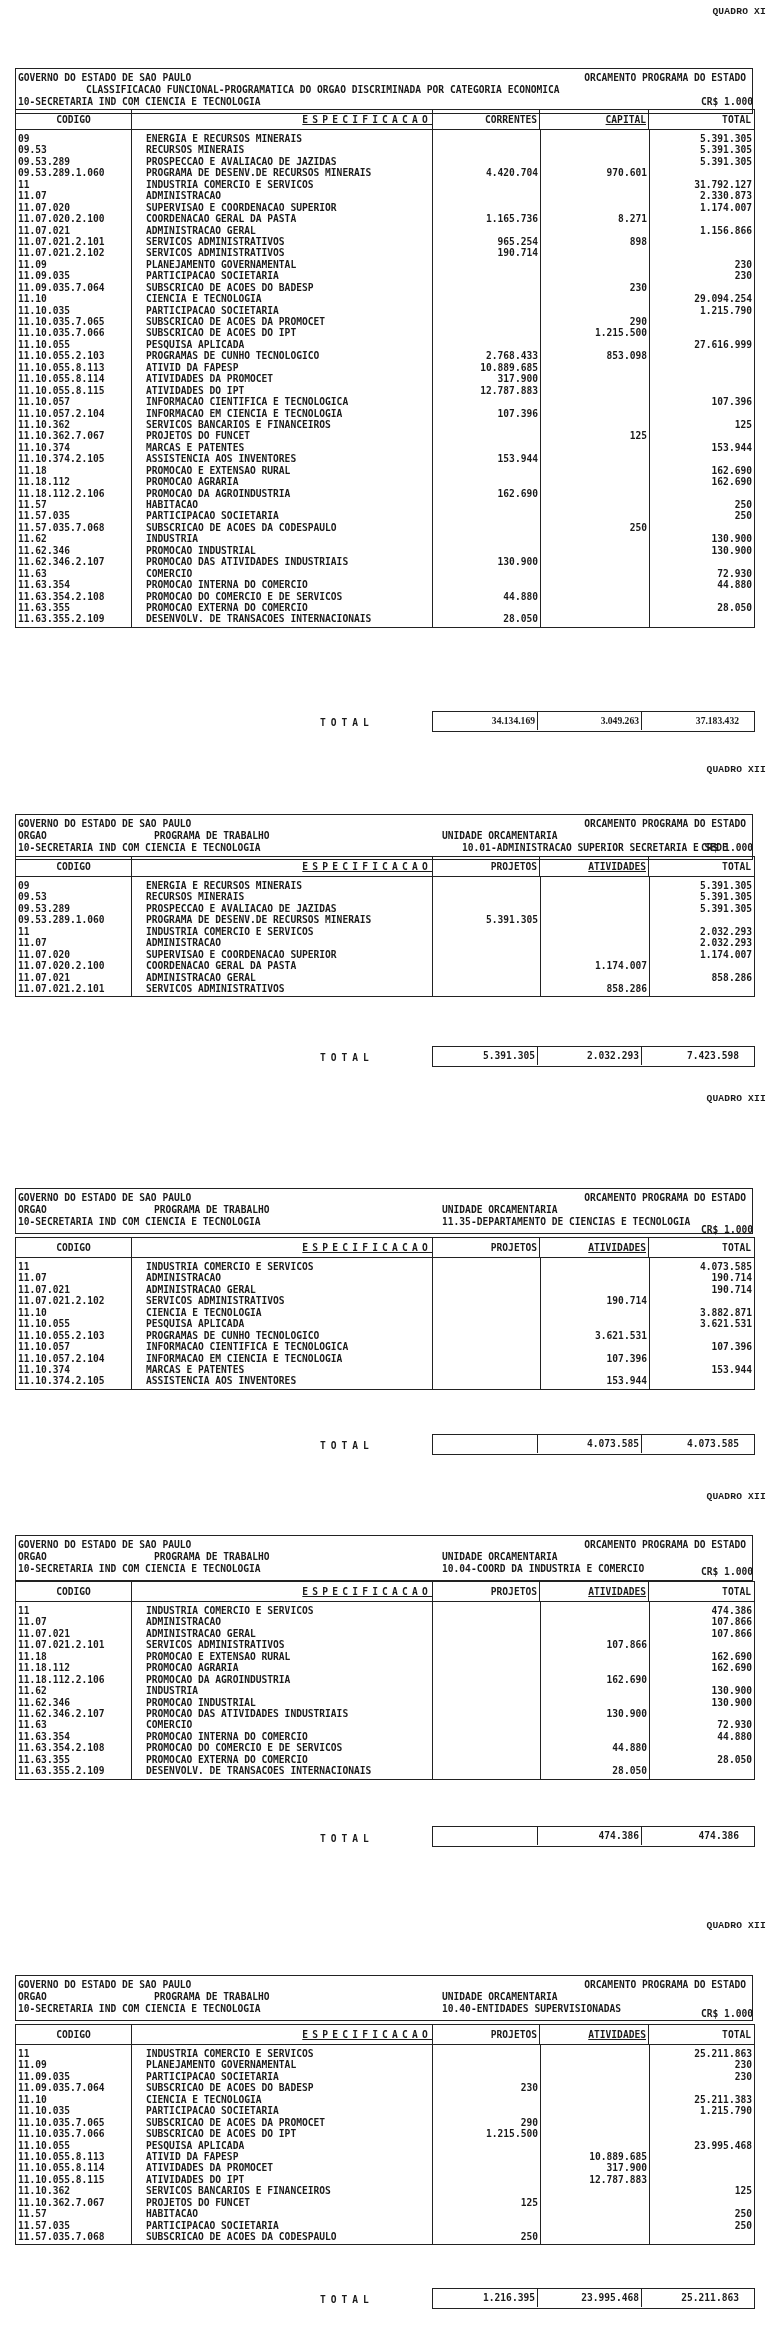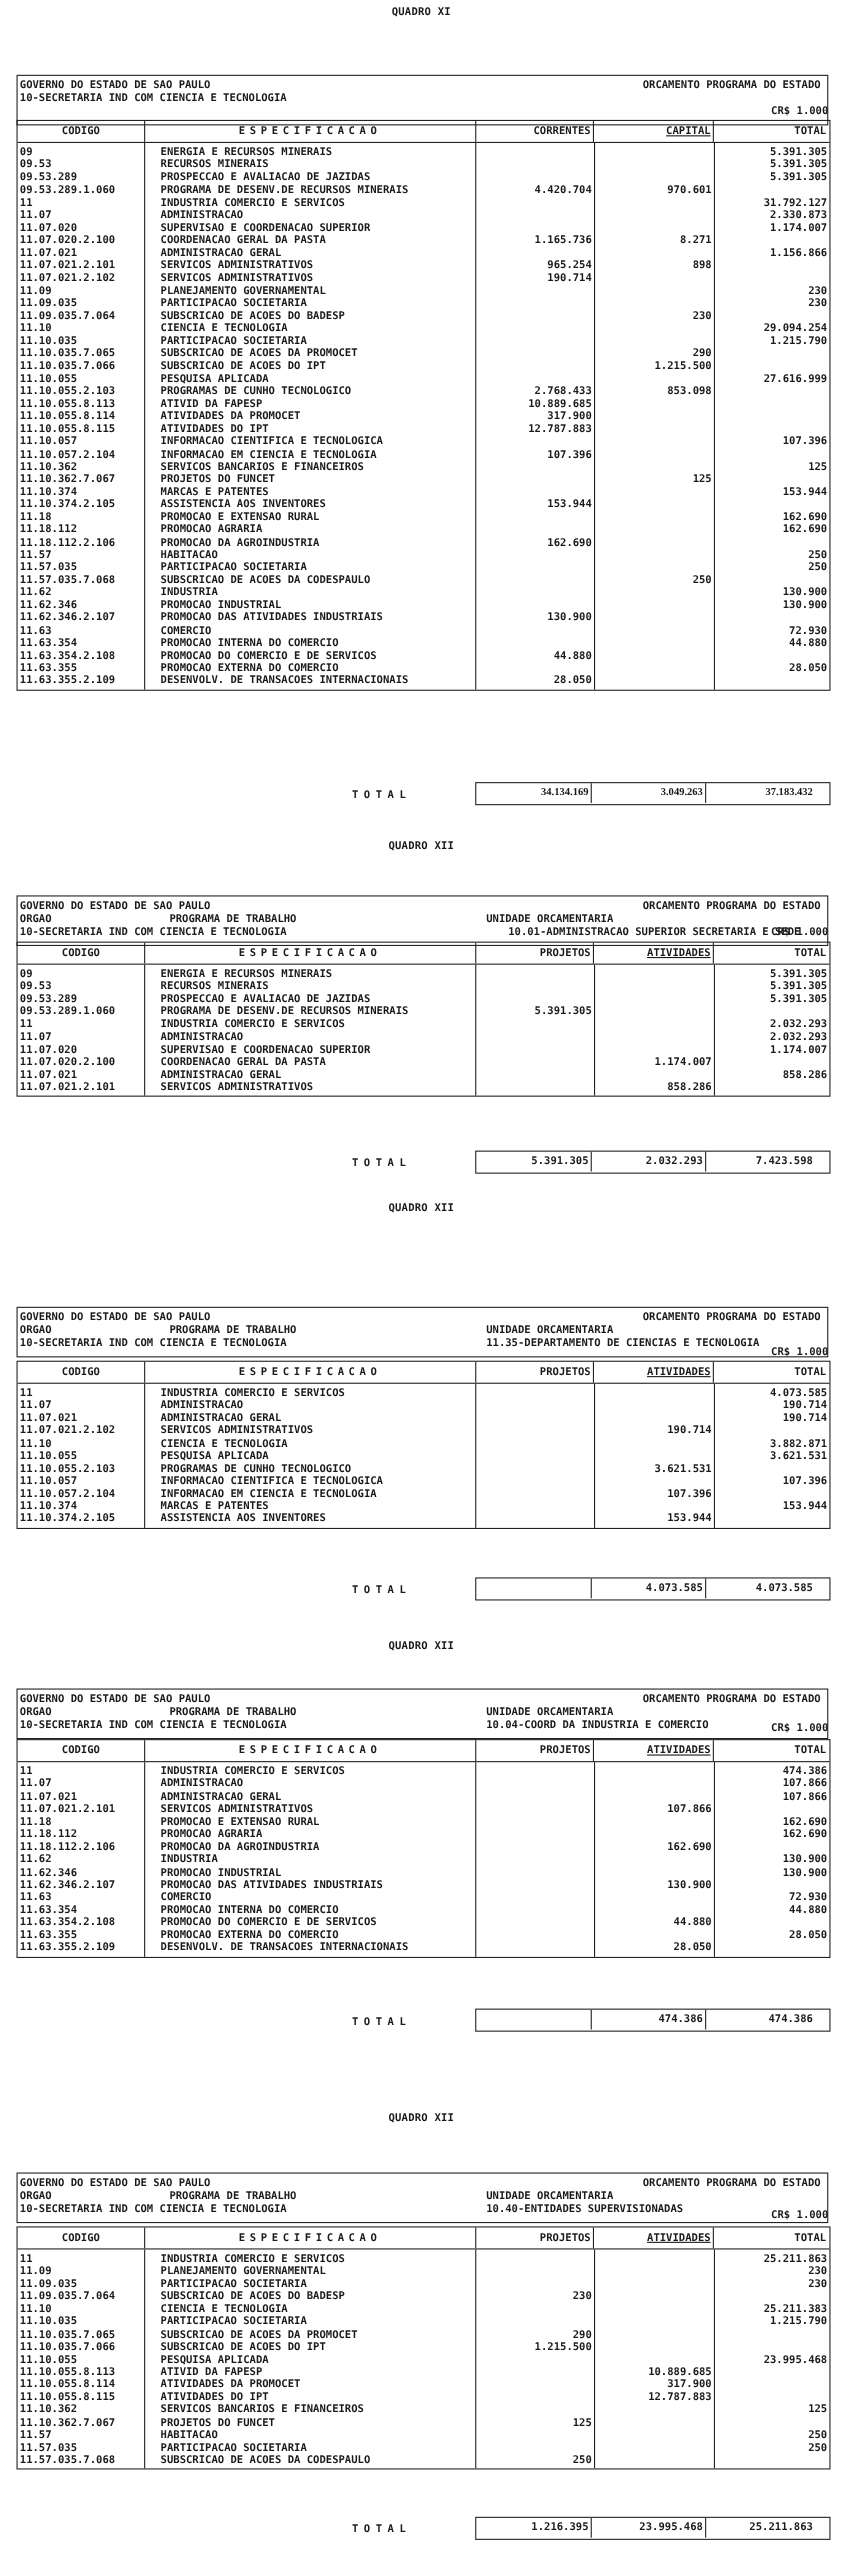--- a/index.html
+++ b/index.html
@@ -2,35 +2,35 @@
 <html><head>
 <meta charset="utf-8">
 <style>
   html, body { margin: 0; padding: 0; background: #ffffff; }
   body {
     width: 766px; height: 2328px; position: relative; overflow: hidden;
     font-family: "DejaVu Sans Mono", "Liberation Mono", monospace;
     font-size: 9.6px; color: #1a1a1a; font-weight: bold;
   }
   .section { position: absolute; left: 0; width: 766px; }
-  .quadro-title { position: absolute; left: 0; width: 766px; text-align: center; font-size: 9.6px; letter-spacing: 0.2px; }
+  .quadro-title { position: absolute; left: 0; width: 766px; text-align: right; font-size: 9.6px; letter-spacing: 0.2px; font-family: Liberation Mono, monospace; }
   .head-box {
     position: absolute; left: 15px; width: 738px; border: 1.5px solid #222;
     box-sizing: border-box; padding: 3px 2px 2px 2px; line-height: 12px; margin-top: 24px;
   }
   .head-line { position: relative; height: 12px; white-space: nowrap; }
   .head-line span { position: absolute; top: 0; }
   .cr { position: absolute; right: 13px; font-size: 9.6px; }
   .tbl {
     position: absolute; left: 15px; width: 740px; border: 1.5px solid #222; box-sizing: border-box;
   }
   .thead { position: relative; height: 19px; border-bottom: 1.5px solid #222; }
   .thead div { position: absolute; top: 0; height: 19px; line-height: 19px; }
   .th-codigo { left: 0; width: 115px; text-align: center; border-right: 1.5px solid #222; }
-  .th-spec { left: 116px; width: 300px; text-align: center; letter-spacing: 4.2px; border-right: 1.5px solid #222; }
+  .th-spec { left: 116px; width: 300px; text-align: right; letter-spacing: 4.2px; border-right: 1.5px solid #222; text-decoration: underline; }
   .th-c1 { left: 417px; width: 107px; text-align: right; padding-right: 2px; box-sizing: border-box; border-right: 1.5px solid #222; }
   .th-c2 { left: 525px; width: 108px; text-align: right; padding-right: 2px; box-sizing: border-box; border-right: 1.5px solid #222; text-decoration: underline; }
   .th-c3 { left: 634px; width: 103px; text-align: right; padding-right: 2px; box-sizing: border-box; }
   .tbody { position: relative; padding: 3px 0 2px 0; }
   .vline { position: absolute; top: 0; bottom: 0; width: 0; border-left: 1.5px solid #222; }
   .row { position: relative; height: 11.45px; line-height: 11.45px; white-space: nowrap; }
   .row span { position: absolute; top: 0; }
   .c-code { left: 2px; }
   .c-spec { left: 130px; }
   .c-1 { left: 417px; width: 105px; text-align: right; }
@@ -49,20 +49,23 @@
 <body>
 
 <div class="section" style="top:0;">
   <div class="quadro-title" style="top:6px;">QUADRO XI</div>
   <div class="head-box" style="top:44px; height:46px;">
     <div class="head-line">
         <span style="left:0;">GOVERNO DO ESTADO DE SAO PAULO</span>
         <span style="right:4px;">ORCAMENTO PROGRAMA DO ESTADO</span>
       </div>
     <div class="head-line">
+        <span style="left:68px;">CLASSIFICACAO FUNCIONAL-PROGRAMATICA DO ORGAO DISCRIMINADA POR CATEGORIA ECONOMICA</span>
+      </div>
+    <div class="head-line">
         <span style="left:0;">10-SECRETARIA IND COM CIENCIA E TECNOLOGIA</span>
       </div>
   </div>
   <div class="cr" style="top:96px;">CR$ 1.000</div>
   <div class="tbl" style="top:109px;">
     <div class="thead">
       <div class="th-codigo">CODIGO</div>
       <div class="th-spec">ESPECIFICACAO</div>
       <div class="th-c1">CORRENTES</div>
       <div class="th-c2">CAPITAL</div>

